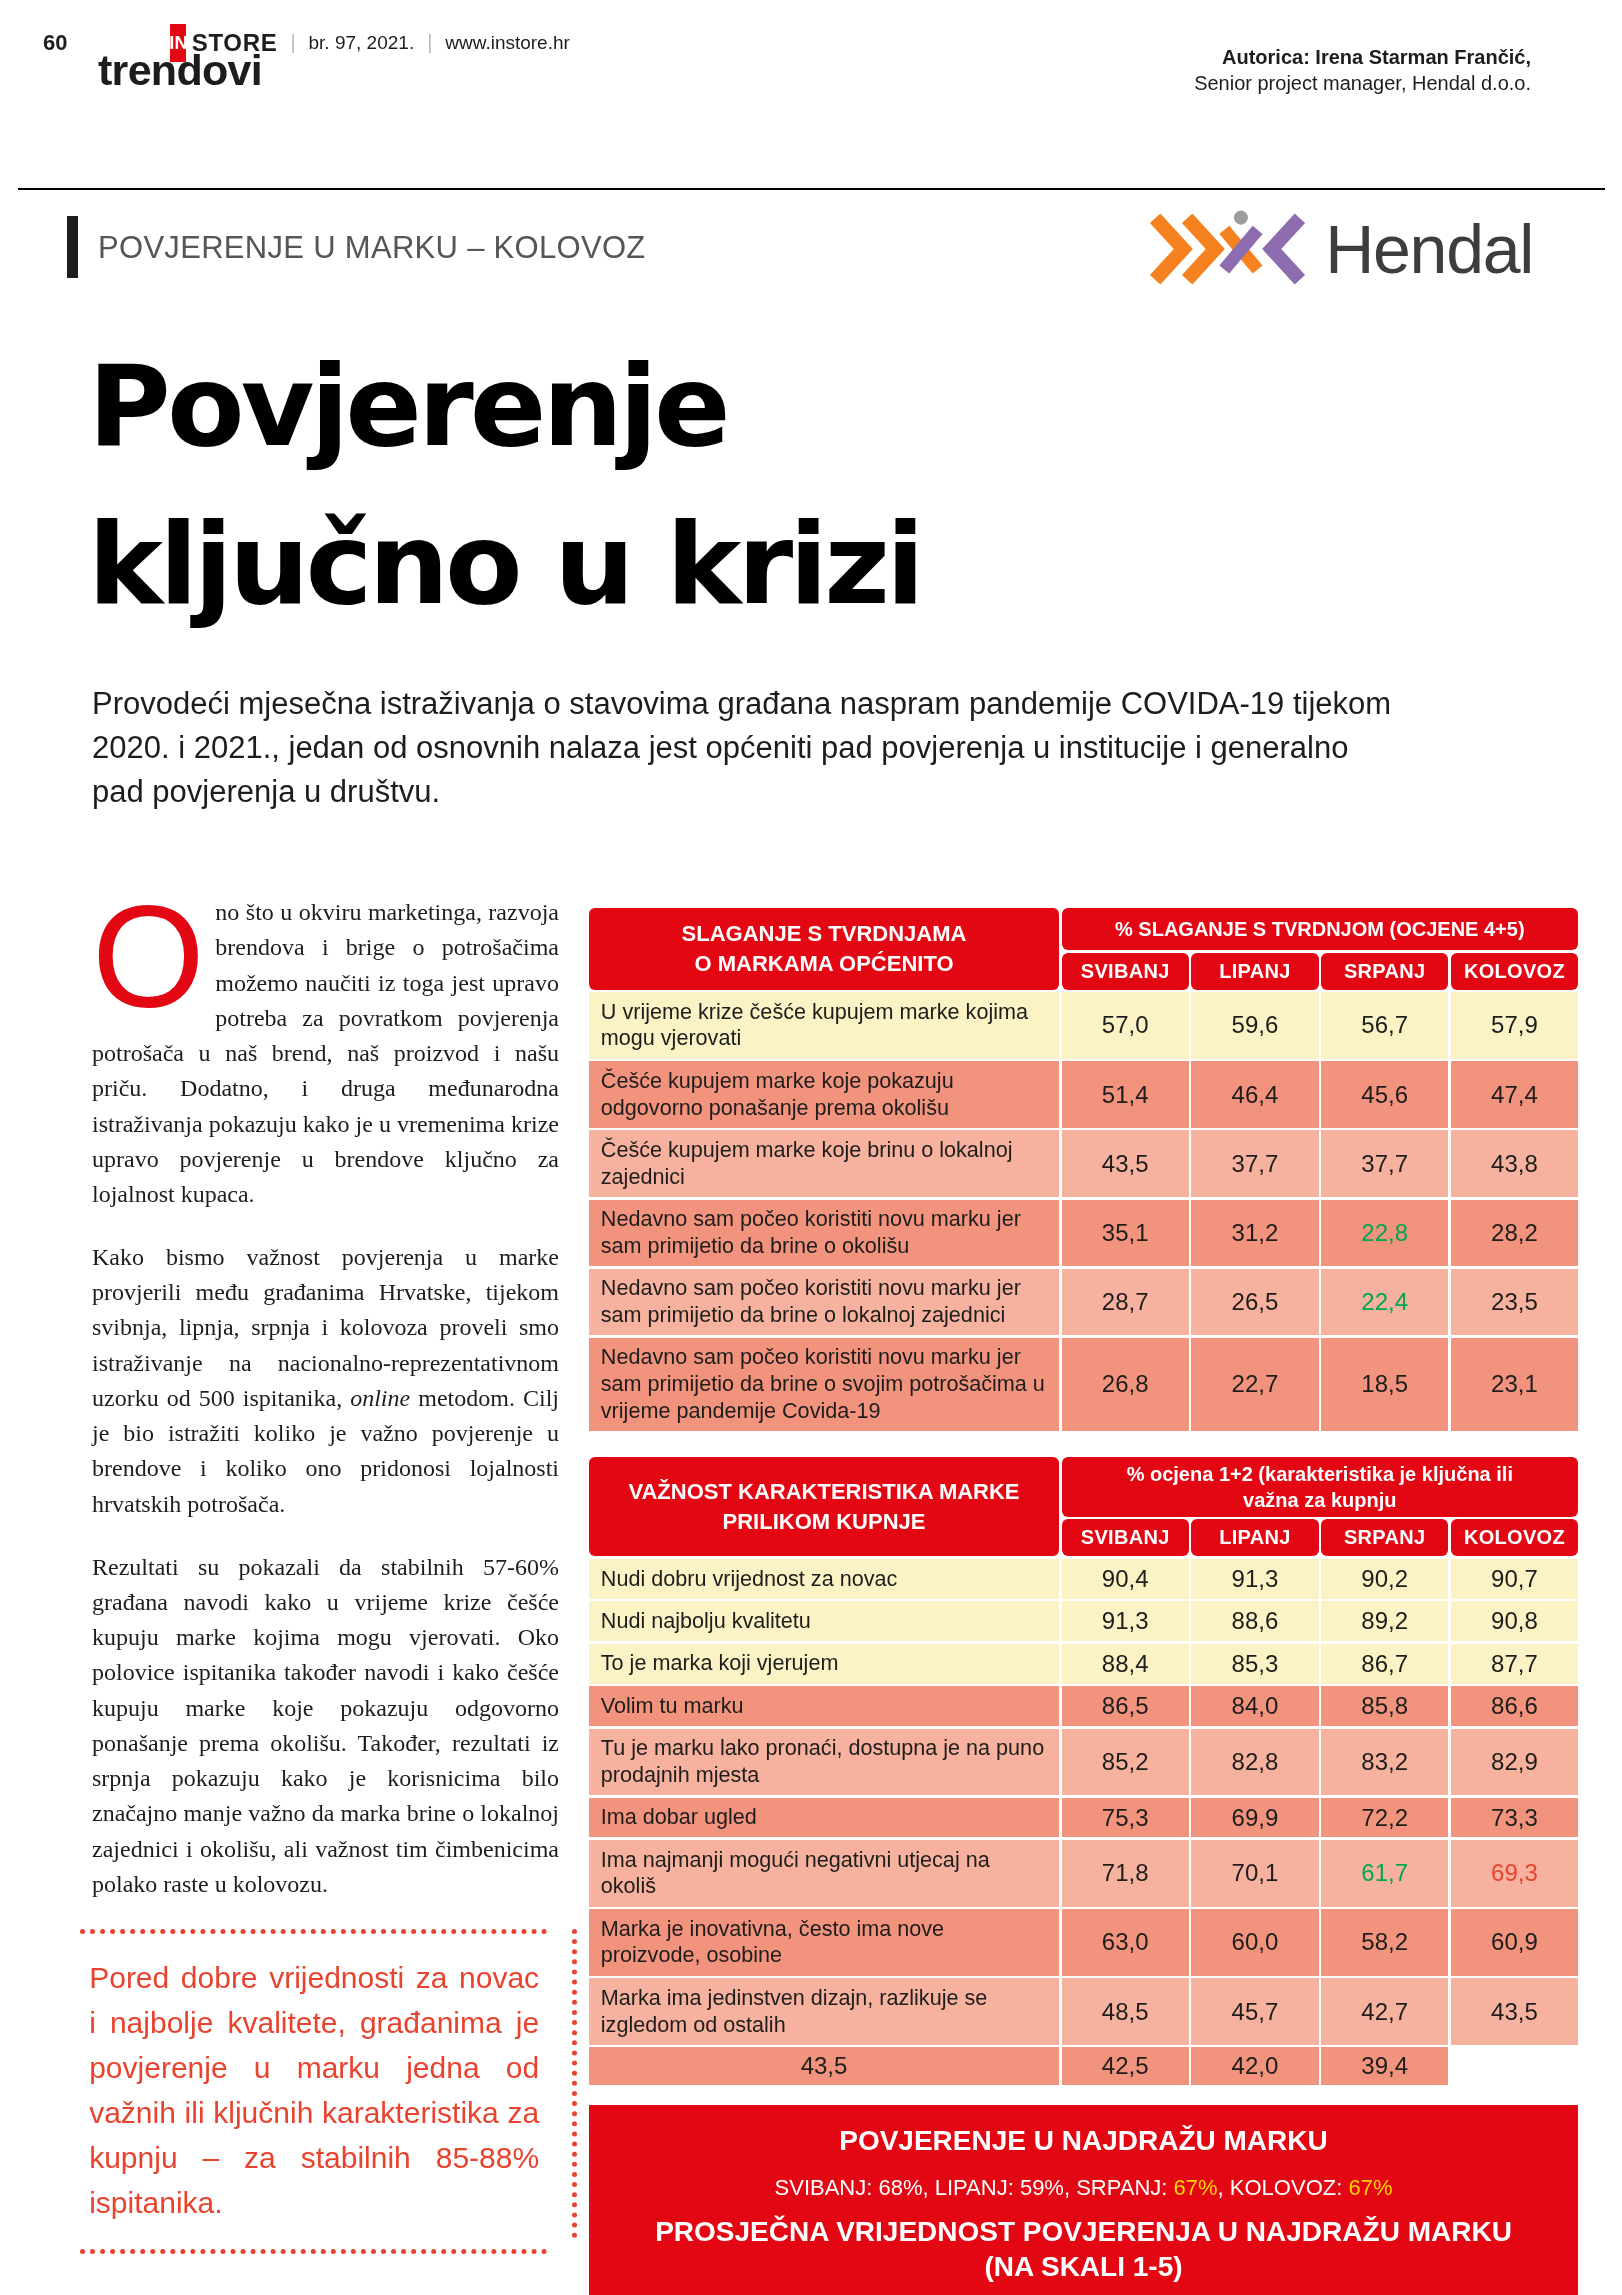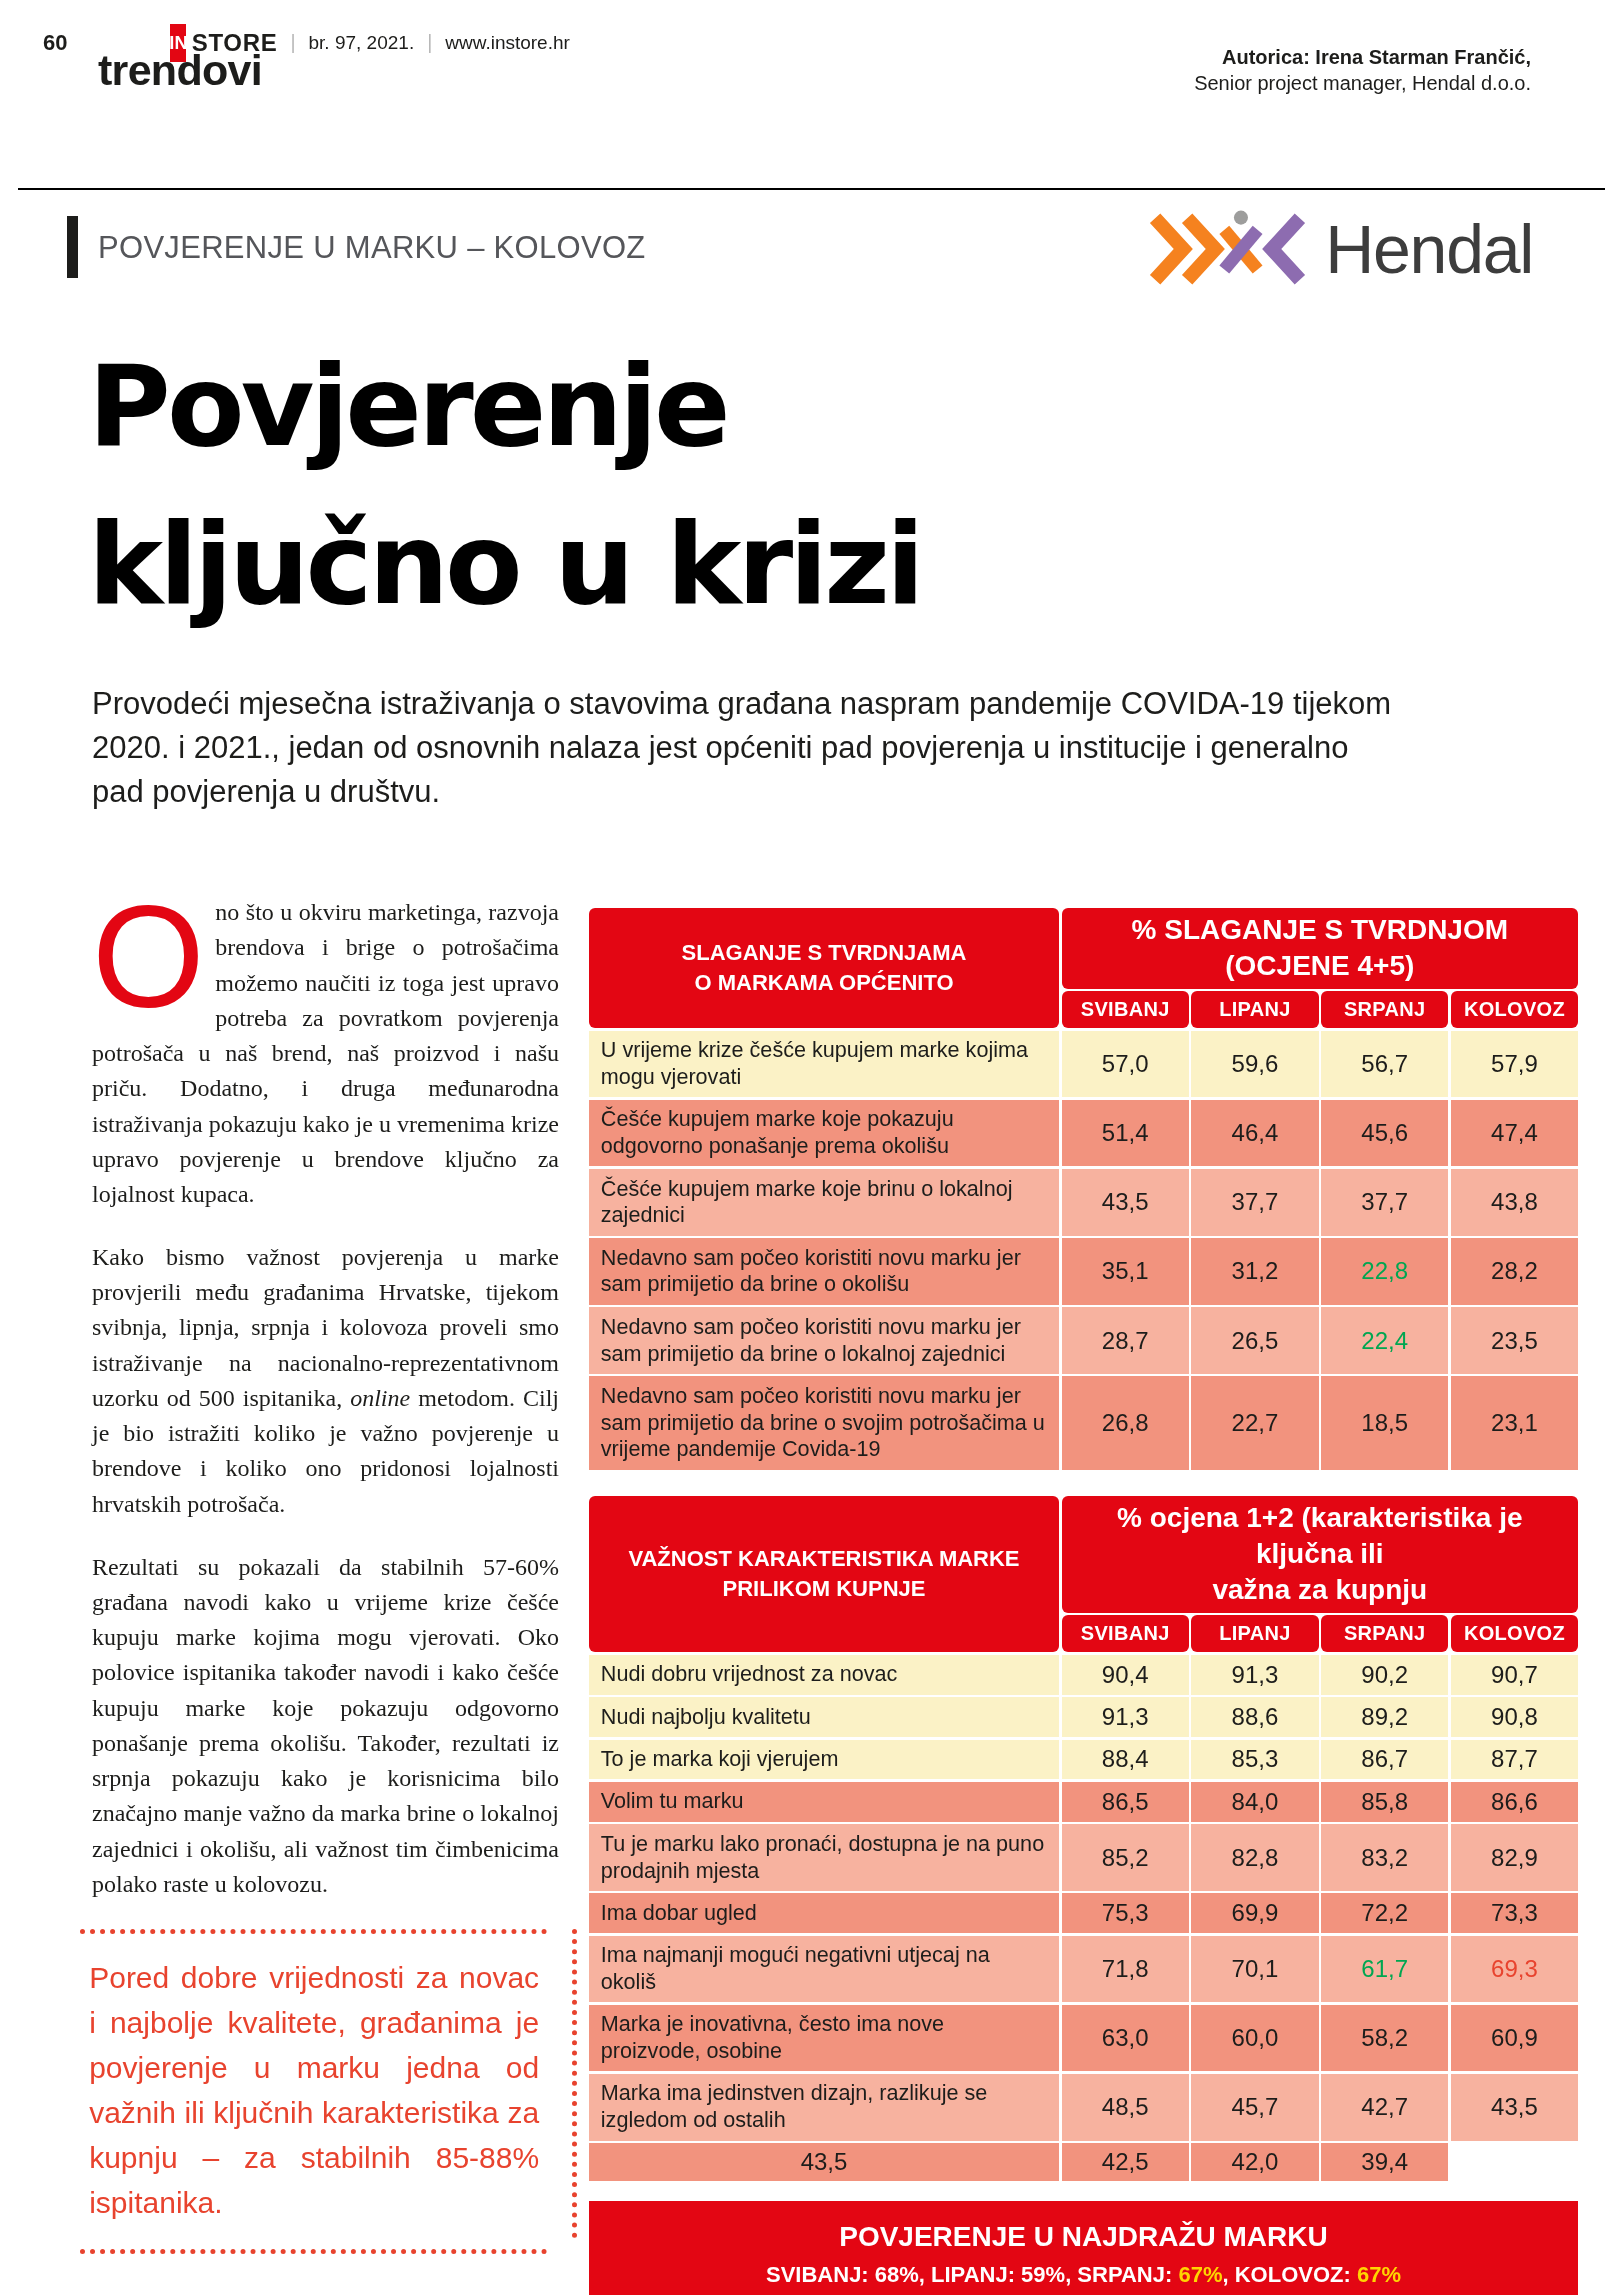--- a/index.html
+++ b/index.html
@@ -64,35 +64,35 @@
            padding:21px 7.9px 23.6px 9.2px;text-align:justify;}
   .vdots{position:absolute;left:572px;top:1929px;height:309px;border-left:5.9px dotted var(--callout-red);}
 
   
   .right-col{position:absolute;left:589px;top:908px;width:989px;}
   .tbl{display:grid;grid-template-columns:470px 1fr 1fr 1fr 1fr;gap:2.6px;background:#fff;}
   .tbl2{margin-top:26px;}
   .c{display:flex;align-items:center;}
   .h{background:var(--red);color:#fff;font-weight:700;justify-content:center;text-align:center;border-radius:6px;}
   .hl2{grid-row:1/3;flex-direction:column;font-size:22px;line-height:1.35;padding:5.2px;}
-  .span4{grid-column:2/6;font-size:28px;min-height:42px;padding:3.9px;flex-direction:column;line-height:1.3;}
+  .span4{grid-column:2/6;font-size:20px;min-height:42px;padding:3.9px;flex-direction:column;line-height:1.3;}
   .m{font-size:20px;min-height:37px;letter-spacing:0.3px;}
   .lab{padding:6.5px 11.8px;font-size:21.6px;line-height:1.24;}
   .v{justify-content:center;font-size:24px;}
   .tbl1 .lab,.tbl1 .v{min-height:59px;}
   .tbl2 .lab,.tbl2 .v{min-height:38px;}
   .t-y{background:var(--pale-yellow);}
   .t-d{background:var(--salmon-dark);}
   .t-l{background:var(--salmon-light);}
   .g{color:var(--green);}
   .r{color:var(--value-red);}
 
   .redbox{margin-top:19.6px;background:var(--red);color:#fff;text-align:center;padding:18.3px 13px 22px;}
   .rb-title{font-size:28px;font-weight:700;line-height:1.25;}
-  .rb-line{font-size:22px;font-weight:700;margin-top:8px;}
+  .rb-line{font-size:22px;font-weight:400;margin-top:17px;}
   .rb-gap{margin-top:13px;}
   .hl{color:var(--yellow);}
 </style>
 </head>
 <body>
 
 <div class="page">
 
   <header class="topbar">
     <span class="pageno">60</span>

